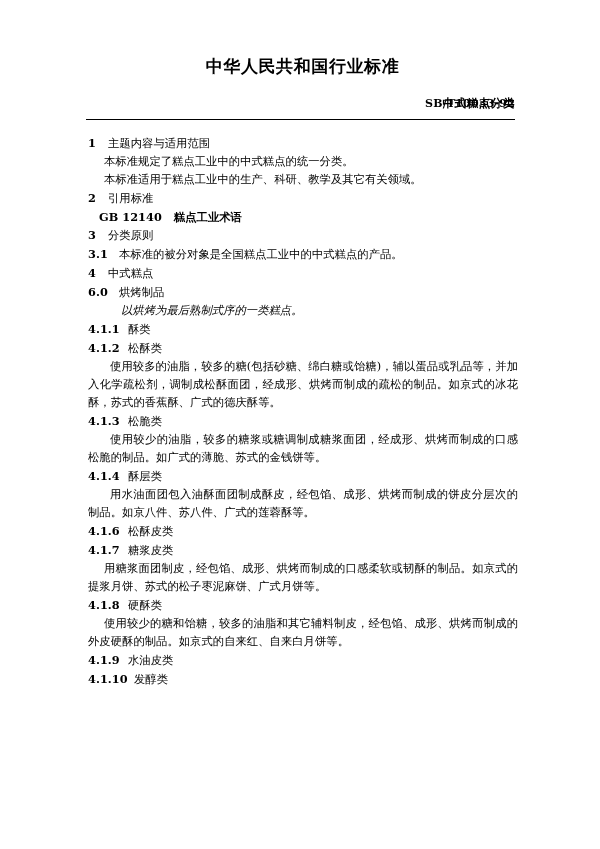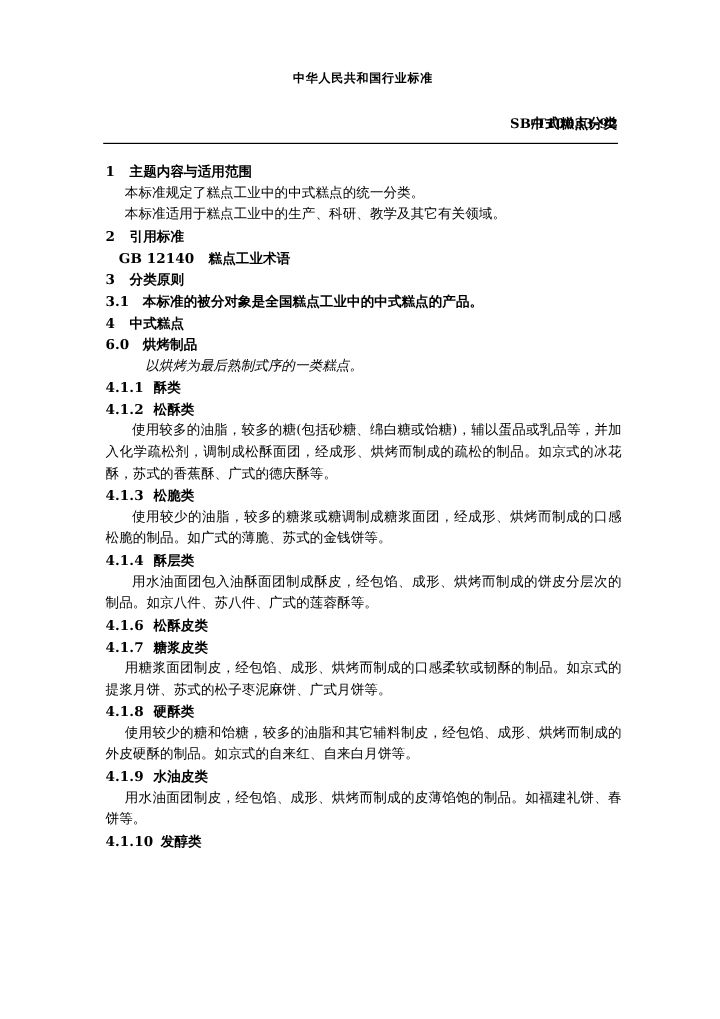--- a/index.html
+++ b/index.html
@@ -28,21 +28,21 @@
   
   .header {
     position: absolute;
     left: 86px;
     top: 58px;
     width: 429px;
   }
   .header-national {
     text-align: center;
     font-weight: bold;
-    font-size: 10px;
+    font-size: 17px;
     letter-spacing: 0.6px;
     line-height: 16px;
     padding-left: 4px;
   }
   .header-row {
     display: flex;
     align-items: flex-end;
     justify-content: flex-end;
     margin-top: 20px;
     position: relative;
@@ -93,21 +93,21 @@
     display: inline-block;
     font-family: "DejaVu Serif", "Liberation Serif", serif;
   }
   
   .heading.lvl1 .num { min-width: 20px; }
   .heading.lvl2 .num { min-width: 31px; }
   .heading.lvl3 .num { min-width: 40px; }
   .heading.lvl3b .num { min-width: 46px; }
 
   .heading .label {
-    font-weight: bold;
+    font-weight: normal;
   }
 
   
   .para {
     text-indent: 22px;
     text-align: justify;
     text-justify: inter-ideograph;
   }
   .para.indent1 {
     text-indent: 16px;
@@ -202,20 +202,19 @@
     <div class="para indent1">用糖浆面团制皮，经包馅、成形、烘烤而制成的口感柔软或韧酥的制品。如京式的提浆月饼、苏式的松子枣泥麻饼、广式月饼等。</div>
 
     <div class="heading lvl3">
       <span class="num">4.1.8</span><span class="label">硬酥类</span>
     </div>
     <div class="para indent1">使用较少的糖和饴糖，较多的油脂和其它辅料制皮，经包馅、成形、烘烤而制成的外皮硬酥的制品。如京式的自来红、自来白月饼等。</div>
 
     <div class="heading lvl3">
       <span class="num">4.1.9</span><span class="label">水油皮类</span>
     </div>
-    <div class="para indent1">用水油面团制皮，经包馅、成形、烘烤而制成的皮薄馅饱的制品。如福建礼饼、春饼等。</div>
 
     <div class="heading lvl3b">
       <span class="num">4.1.10</span><span class="label">发醇类</span>
     </div>
 
   </div>
 </div>
 
 </body></html>

